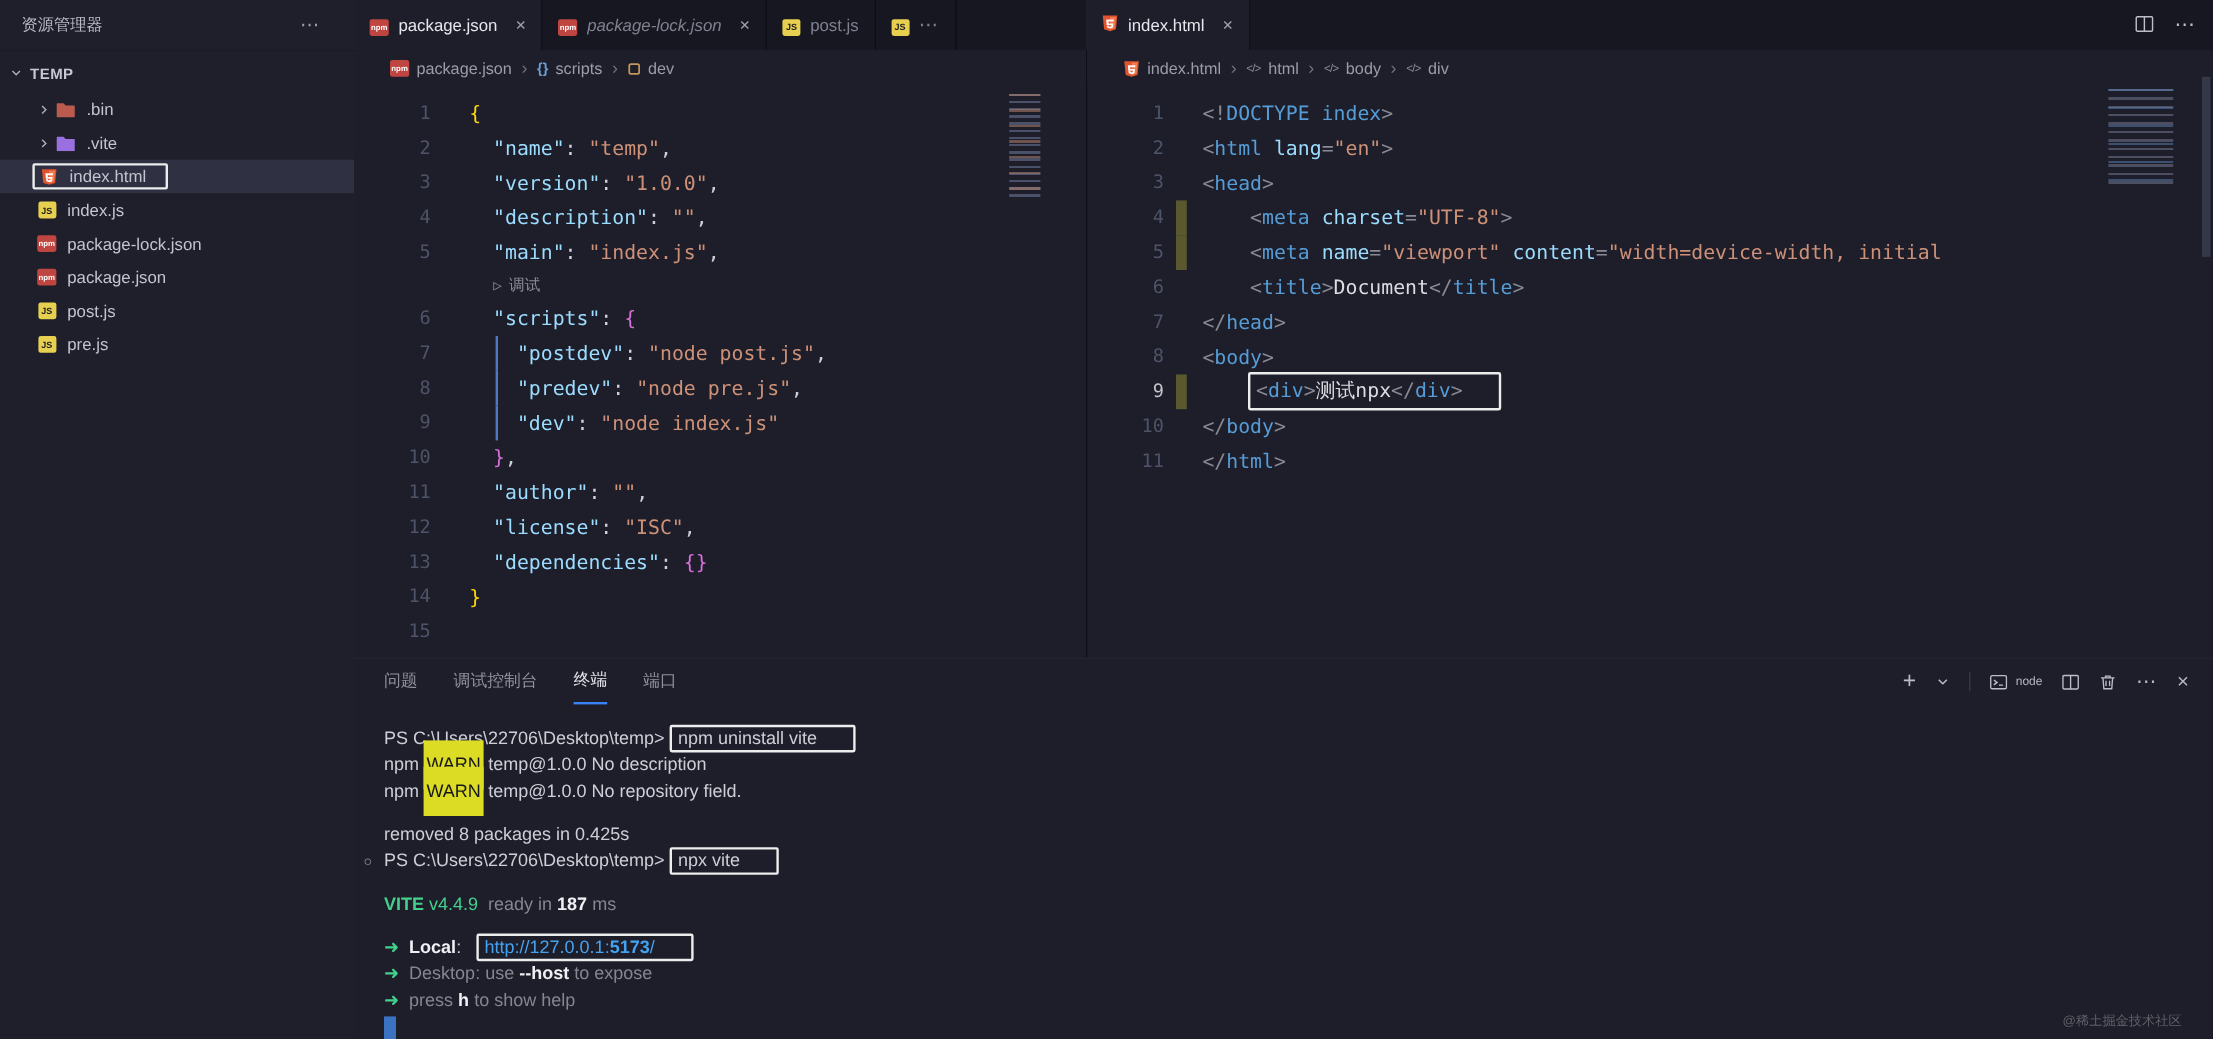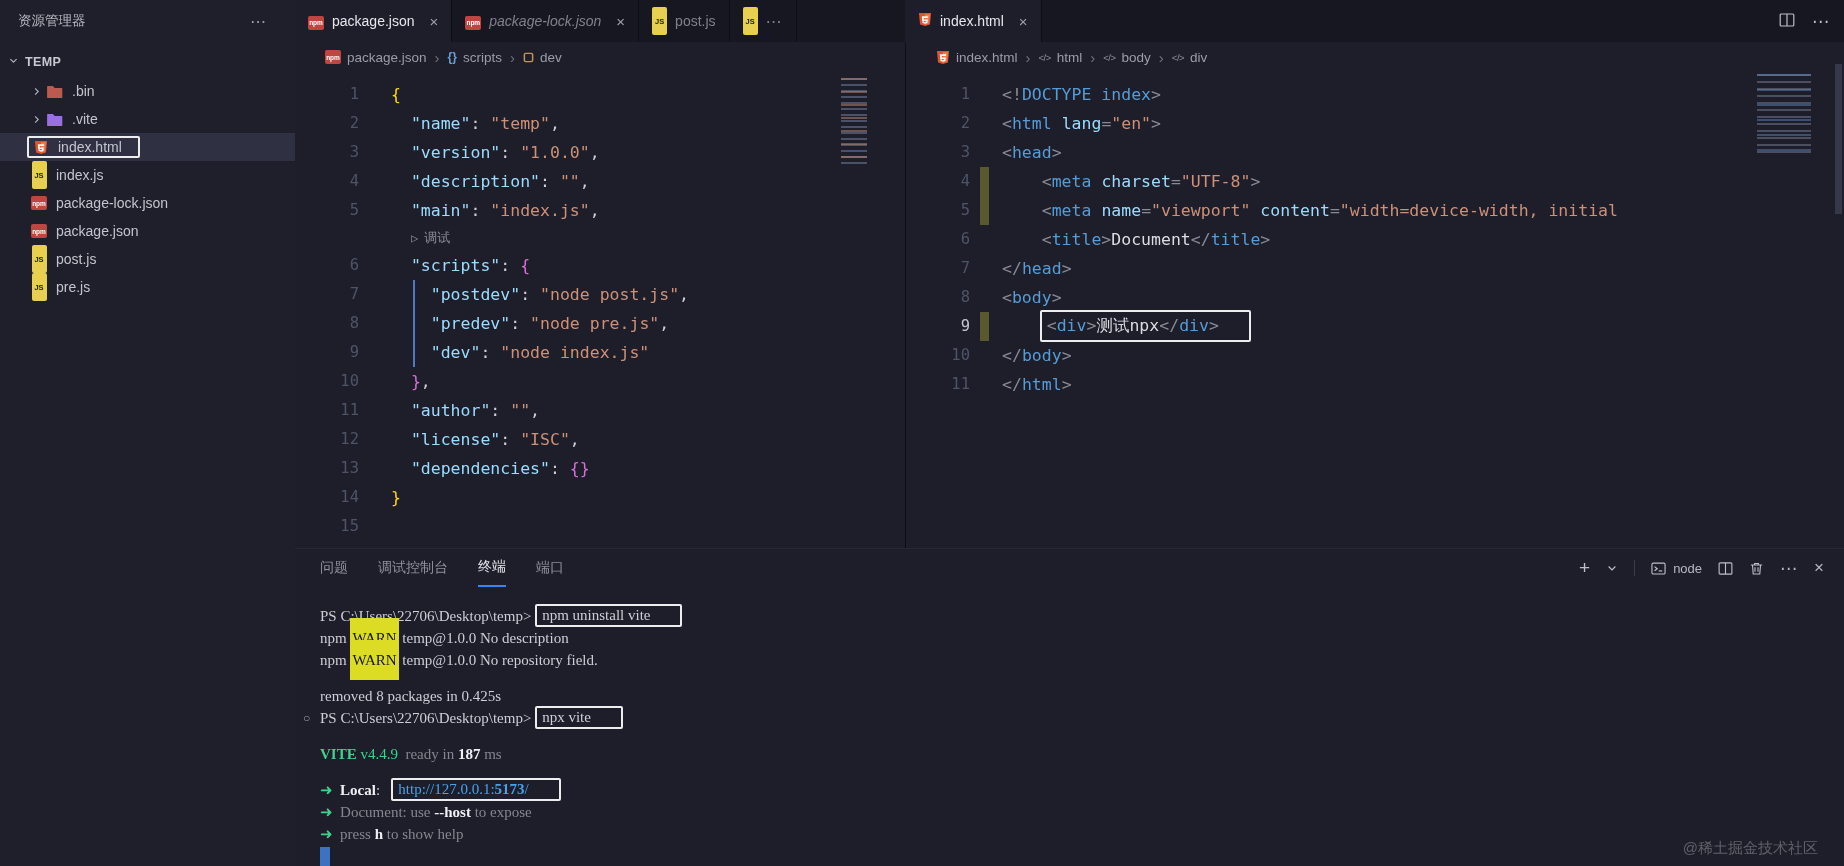--- a/index.html
+++ b/index.html
@@ -25,21 +25,21 @@
 .section-header{display:flex;gap:6px;padding:13px 0 8px 8px;color:#c7c8d2;font-weight:bold;font-size:12.5px;letter-spacing:.4px}
 .tree-row{display:flex;align-items:center;height:28px;padding-left:12px;color:#c3c4ce;font-size:14px;cursor:pointer;position:relative}
 .tree-row .chev{width:17px;display:inline-flex;justify-content:center;flex:none}
 .tree-row .ficon{width:20px;display:inline-flex;justify-content:center;margin-right:7px;flex:none}
 .tree-row .tlabel{white-space:nowrap}
 .tree-row.child{padding-left:28px}
 .tree-row.sel{background:#2f3143}
 
 
 .fic{display:inline-flex;align-items:center;justify-content:center;font-family:"Liberation Sans",sans-serif}
-.fic-js{width:15px;height:28px;background:#e7cf4f;color:#1d1d22;font-size:7.5px;font-weight:bold;border-radius:2px}
+.fic-js{width:15px;height:14px;background:#e7cf4f;color:#1d1d22;font-size:7.5px;font-weight:bold;border-radius:2px}
 .fic-npm{width:16px;height:14px;background:#bf4540;color:#fff;font-size:6.5px;font-weight:bold;border-radius:2px}
 .fic-br{color:#6b9fd4;font-weight:bold;font-size:12px}
 .fic-tag{color:#8d8f9b;font-size:9.5px;letter-spacing:-.5px}
 
 
 .editor-bg{position:absolute;left:295px;top:42px;width:1549px;height:506px;background:#1d1e2a}
 .group-divider{position:absolute;left:905px;top:42px;width:1px;height:506px;background:#0d0e15}
 .breadcrumb{position:absolute;top:42px;height:30px;display:flex;align-items:center;gap:7px;padding-left:30px;color:#9b9ca8;font-size:13.5px;background:#1d1e2a}
 .bc-1{left:295px;width:609px}.bc-2{left:906px;width:938px}
 .crumb{display:flex;align-items:center;gap:6px;cursor:pointer}
@@ -80,39 +80,39 @@
 
 
 .panel{position:absolute;left:295px;top:548px;width:1549px;height:318px;background:#1d1e2a;border-top:1px solid #252735}
 .panel-tabs{position:absolute;left:25px;top:0;height:38px;display:flex;gap:30px;align-items:center}
 .ptab{color:#8f909c;font-size:14px;height:38px;display:flex;align-items:center;cursor:pointer}
 .ptab.active{color:#e2e3e9;border-bottom:2px solid #3b82f6}
 .panel-actions{position:absolute;right:20px;top:0;height:38px;display:flex;gap:16px;align-items:center;color:#b6b8c2}
 .panel-actions span{cursor:pointer;display:inline-flex;align-items:center}
 .pa-plus{font-size:19px;color:#bcbec8}
 .pa-sep{width:1px;height:16px;background:#3a3c49;cursor:default}
-.profile{display:flex;gap:7px;align-items:center;font-size:13px;color:#b6b8c2}
+.profile{display:flex;gap:7px;align-items:center;font-size:10px;color:#b6b8c2}
 .pa-more{font-size:17px;letter-spacing:1px}
 .pa-kill{font-size:17px}
 
 .terminal{position:absolute;left:0;top:56px;width:100%}
-.t-line{position:relative;height:22px;line-height:22px;padding-left:25px;font-size:15px;white-space:pre;color:#cdced6;font-family:Liberation Serif, serif}
+.t-line{position:relative;height:22px;line-height:22px;padding-left:25px;font-size:15px;white-space:pre;color:#cdced6;font-family:Liberation Sans, sans-serif}
 .t-line.blank{height:14px}
 .ts-d{color:#cdced6}
 .ts-w{background:#dcdc25;color:#15161d;padding:12px 2px}
 .ts-m{color:#85868f}
 .ts-g{color:#43cf8c}
 .ts-gb{color:#43cf8c;font-weight:bold}
 .ts-c{color:#45a2f0}
 .ts-cb{color:#45a2f0;font-weight:bold}
 .ts-b{color:#f0f0f4;font-weight:bold}
 .ts-mk{position:absolute;left:8px;top:0;color:#9aa0b2;font-size:12px}
 .cursor-block{display:inline-block;width:10px;height:19px;background:#3c72c2;margin-top:2px}
 
-.watermark{position:absolute;right:26px;bottom:8px;color:#5f6068;font-size:15px}
+.watermark{position:absolute;right:26px;bottom:8px;color:#5f6068;font-size:11px}
 </style>
 </head>
 <body>
 
 <div class="topbar">
   <div class="sidebar-title">
     <span>资源管理器</span>
     <span class="more">⋯</span>
   </div>
   <div class="tabs tabs-1">
@@ -377,19 +377,19 @@
       <div class="t-line"><span class="ts-d">PS C:\Users\22706\Desktop\temp&gt; </span><span class="anno-box term-box"><span class="ts-d">npm uninstall vite</span></span></div>
       <div class="t-line"><span class="ts-d">npm </span><span class="ts-w">WARN</span><span class="ts-d"> temp@1.0.0 No description</span></div>
       <div class="t-line"><span class="ts-d">npm </span><span class="ts-w">WARN</span><span class="ts-d"> temp@1.0.0 No repository field.</span></div>
       <div class="t-line blank"></div>
       <div class="t-line"><span class="ts-d">removed 8 packages in 0.425s</span></div>
       <div class="t-line"><span class="ts-mk">○</span><span class="ts-d">PS C:\Users\22706\Desktop\temp&gt; </span><span class="anno-box term-box"><span class="ts-d">npx vite</span></span></div>
       <div class="t-line blank"></div>
       <div class="t-line"><span class="ts-gb">VITE</span><span class="ts-g"> v4.4.9</span><span class="ts-m">  ready in </span><span class="ts-b">187</span><span class="ts-m"> ms</span></div>
       <div class="t-line blank"></div>
       <div class="t-line"><span class="ts-g">➜</span><span class="ts-d">  </span><span class="ts-b">Local</span><span class="ts-d">:   </span><span class="anno-box term-box"><span class="ts-c">http://127.0.0.1:</span><span class="ts-cb">5173</span><span class="ts-c">/</span></span></div>
-      <div class="t-line"><span class="ts-g">➜</span><span class="ts-m">  Document: use </span><span class="ts-b">--host</span><span class="ts-m"> to expose</span></div>
+      <div class="t-line"><span class="ts-g">➜</span><span class="ts-m">  Desktop: use </span><span class="ts-b">--host</span><span class="ts-m"> to expose</span></div>
       <div class="t-line"><span class="ts-g">➜</span><span class="ts-m">  press </span><span class="ts-b">h</span><span class="ts-m"> to show help</span></div>
       <div class="t-line"><span class="cursor-block"></span></div>
     </div>
 </div>
 
 <div class="watermark">@稀土掘金技术社区</div>
 
 </body></html>

